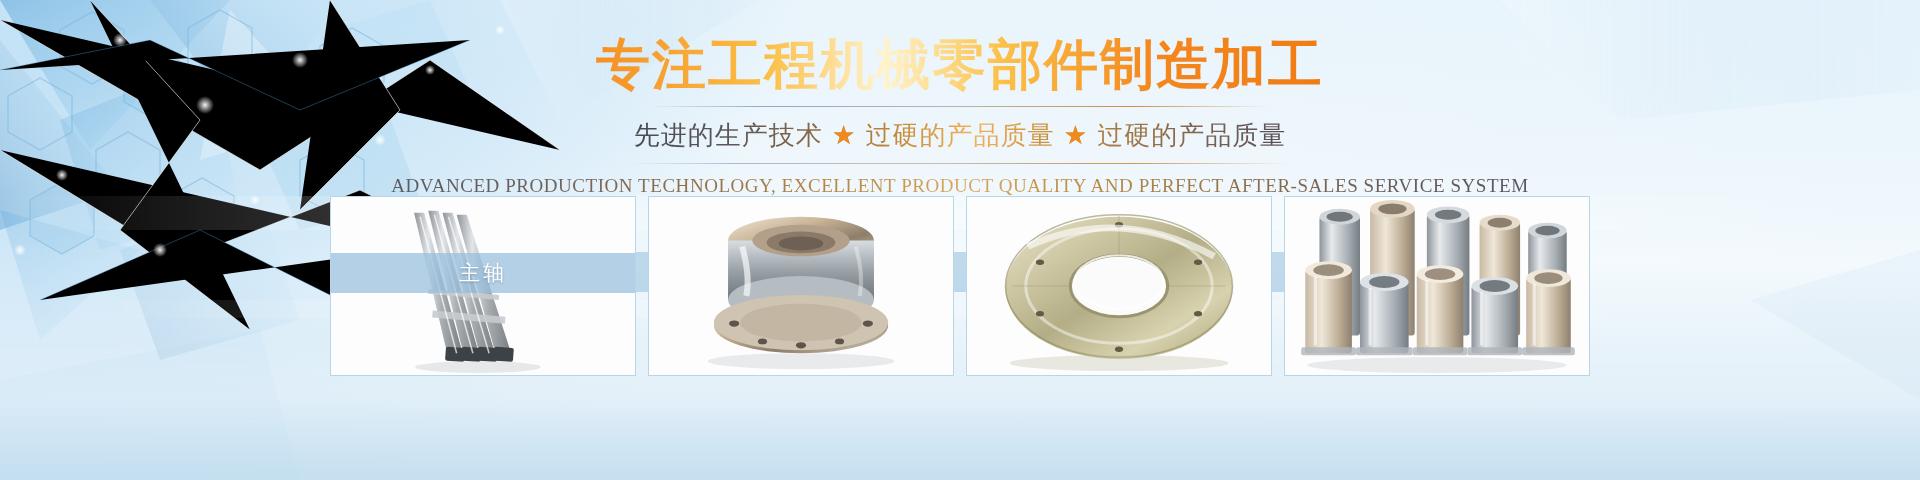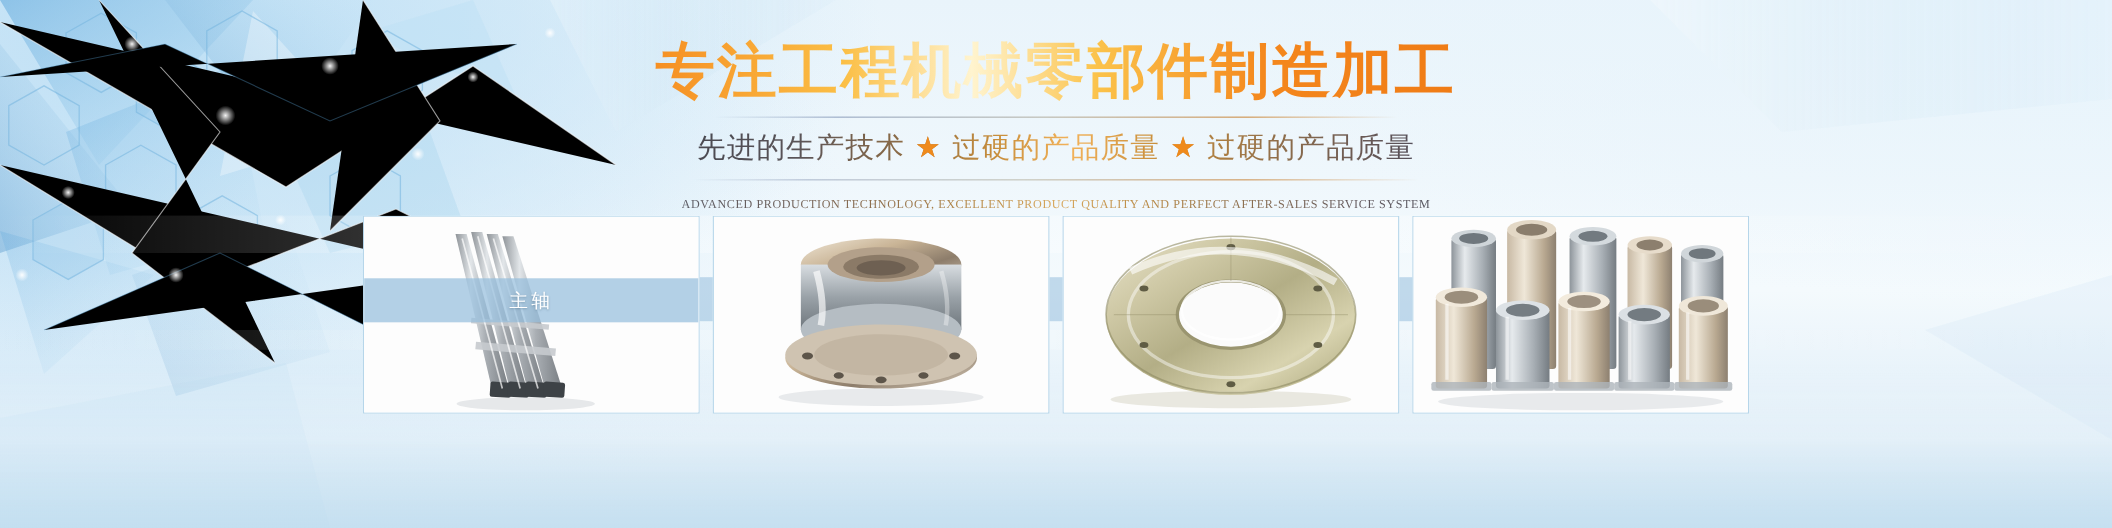--- a/index.html
+++ b/index.html
@@ -84,21 +84,21 @@
   }
   .subline .star { color:#ef8a1c; -webkit-text-fill-color:#ef8a1c; }
 
   .divider2 {
     width:660px; height:1px; margin:11px auto 0;
     background:linear-gradient(90deg, rgba(150,170,200,0) 0%, rgba(130,145,175,.6) 16%, rgba(175,170,150,.7) 46%, rgba(198,125,45,.8) 76%, rgba(205,130,45,0) 100%);
   }
   .english {
     margin-top:13px;
     font-family:"Liberation Serif", serif;
-    font-size:11px; letter-spacing:.55px; line-height:18px;
+    font-size:19px; letter-spacing:.55px; line-height:18px;
     background:linear-gradient(90deg,
       #5b5b64 0%, #6a5f5c 12%, #8e6f4e 26%, #b98a45 40%,
       #d8a85d 50%, #b98a45 62%, #8a6e50 76%, #62585c 90%, #55555f 100%);
     -webkit-background-clip:text; background-clip:text;
     -webkit-text-fill-color:transparent; color:transparent;
     display:inline-block;
   }
 
   
   .cards {
@@ -116,21 +116,21 @@
     position:absolute; inset:0;
     background:#fefefe;
   }
   .card .label-band {
     position:absolute; left:0; right:0; top:56px; height:40px;
     background:rgba(150,190,220,.72);
     display:flex; align-items:center; justify-content:center;
     z-index:3;
   }
   .card .label-band span {
-    color:#ffffff; font-size:17px; letter-spacing:3px;
+    color:#ffffff; font-size:21px; letter-spacing:3px;
     font-family:"DejaVu Sans", sans-serif;
     text-shadow:0 1px 2px rgba(60,90,115,.45);
   }
   
   .bandstrip {
     position:absolute; left:330px; top:252px; width:1260px; height:40px;
     background:rgba(150,190,220,.55);
     z-index:5; pointer-events:none;
   }
 </style>

